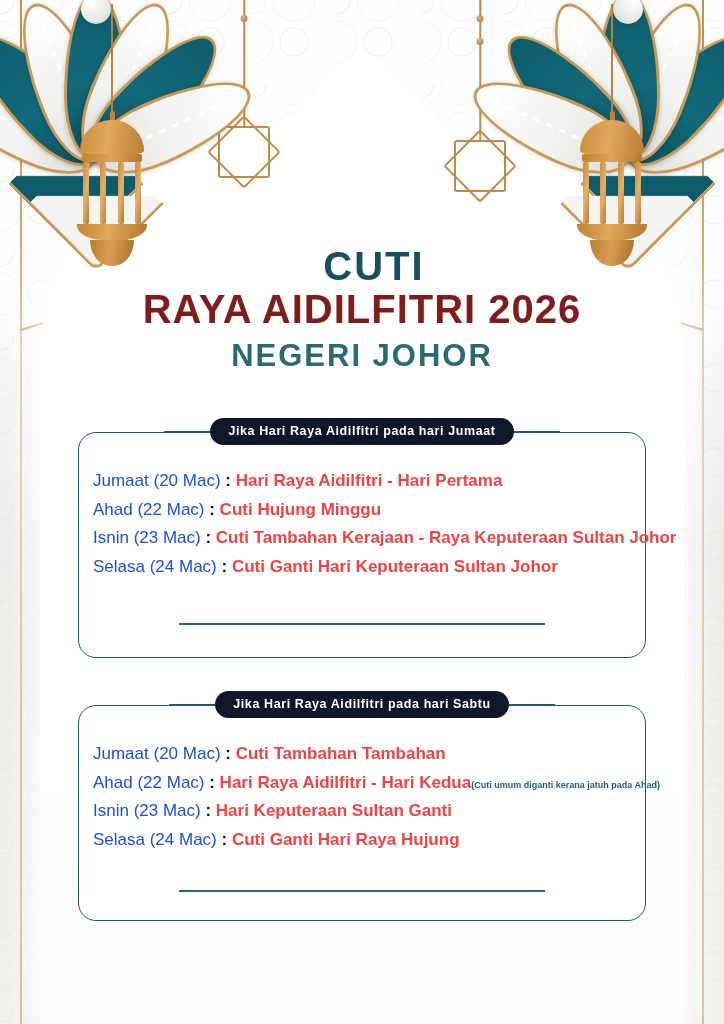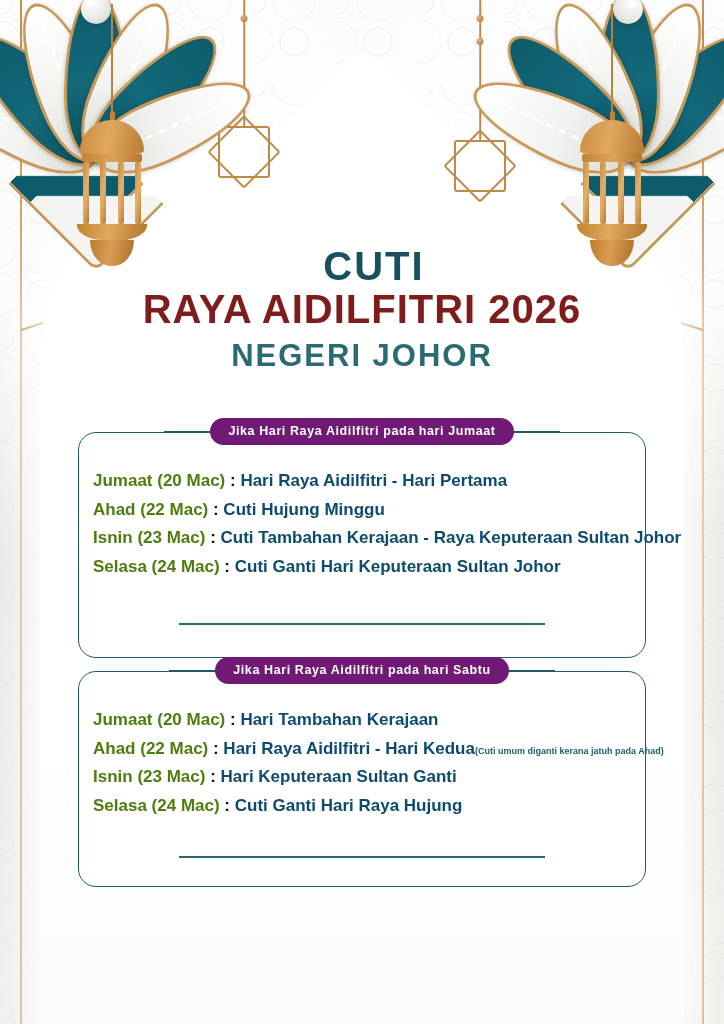--- a/index.html
+++ b/index.html
@@ -251,61 +251,61 @@
   
   .card {
     position: absolute;
     left: 78px;
     width: 568px;
     border: 1.6px solid #1d5a63;
     border-radius: 18px;
     background: #ffffff;
   }
   .card.one { top: 432px; height: 226px; }
-  .card.two { top: 671px; height: 216px; }
+  .card.two { top: 705px; height: 216px; }
 
   .card-title-wrap {
     position: absolute;
     top: -15px; left: 0; right: 0;
     display: flex;
     align-items: center;
     justify-content: center;
     pointer-events: none;
   }
   .card-title-wrap .rule {
     height: 2px;
     width: 46px;
     background: #1d5a63;
   }
   .card-title {
-    background: #701a75;
+    background: #0f172a;
     color: #ffffff;
     font-size: 12.5px;
     font-weight: bold;
     letter-spacing: .6px;
     padding: 6px 18px 7px;
     border-radius: 16px;
     white-space: nowrap;
   }
 
   .rows {
     padding: 34px 0 0 14px;
   }
   .row {
     font-size: 17px;
     line-height: 1.68;
     white-space: nowrap;
   }
   .row .day {
-    color: #4d7c0f;
-    font-weight: bold;
+    color: #1d4ed8;
+    font-weight: normal;
   }
   .row .sep { color: #151515; font-weight: bold; }
   .row .val {
-    color: #0c4a6e;
+    color: #ef4444;
     font-weight: bold;
   }
   .row .note {
     color: #1c5f6a;
     font-weight: bold;
     font-size: 9px;
     text-align: right;
   }
   .card-underline {
     position: absolute;
@@ -437,21 +437,21 @@
   </div>
 
   <div class="card two">
     <div class="card-title-wrap">
       <div class="rule"></div>
       <div class="card-title">Jika Hari Raya Aidilfitri pada hari Sabtu</div>
       <div class="rule"></div>
     </div>
     <div class="rows">
       <div class="row">
-        <span class="day">Jumaat (20 Mac)</span><span class="sep"> : </span><span class="val">Hari Tambahan Kerajaan</span>
+        <span class="day">Jumaat (20 Mac)</span><span class="sep"> : </span><span class="val">Cuti Tambahan Tambahan</span>
       </div>
       <div class="row">
         <span class="day">Ahad (22 Mac)</span><span class="sep"> : </span><span class="val">Hari Raya Aidilfitri - Hari Kedua</span><span class="note">(Cuti umum diganti kerana jatuh pada Ahad)</span>
       </div>
       <div class="row">
         <span class="day">Isnin (23 Mac)</span><span class="sep"> : </span><span class="val">Hari Keputeraan Sultan Ganti</span>
       </div>
       <div class="row">
         <span class="day">Selasa (24 Mac)</span><span class="sep"> : </span><span class="val">Cuti Ganti Hari Raya Hujung</span>
       </div>

